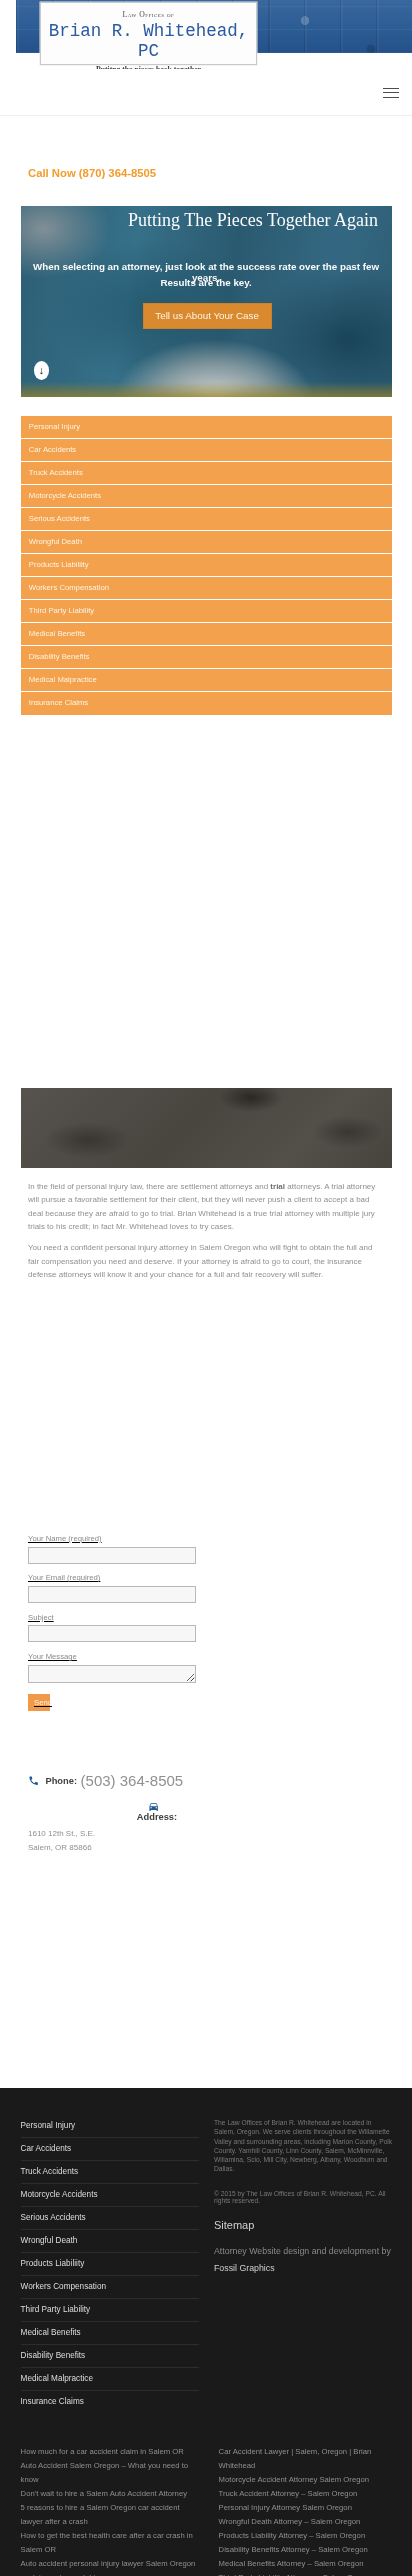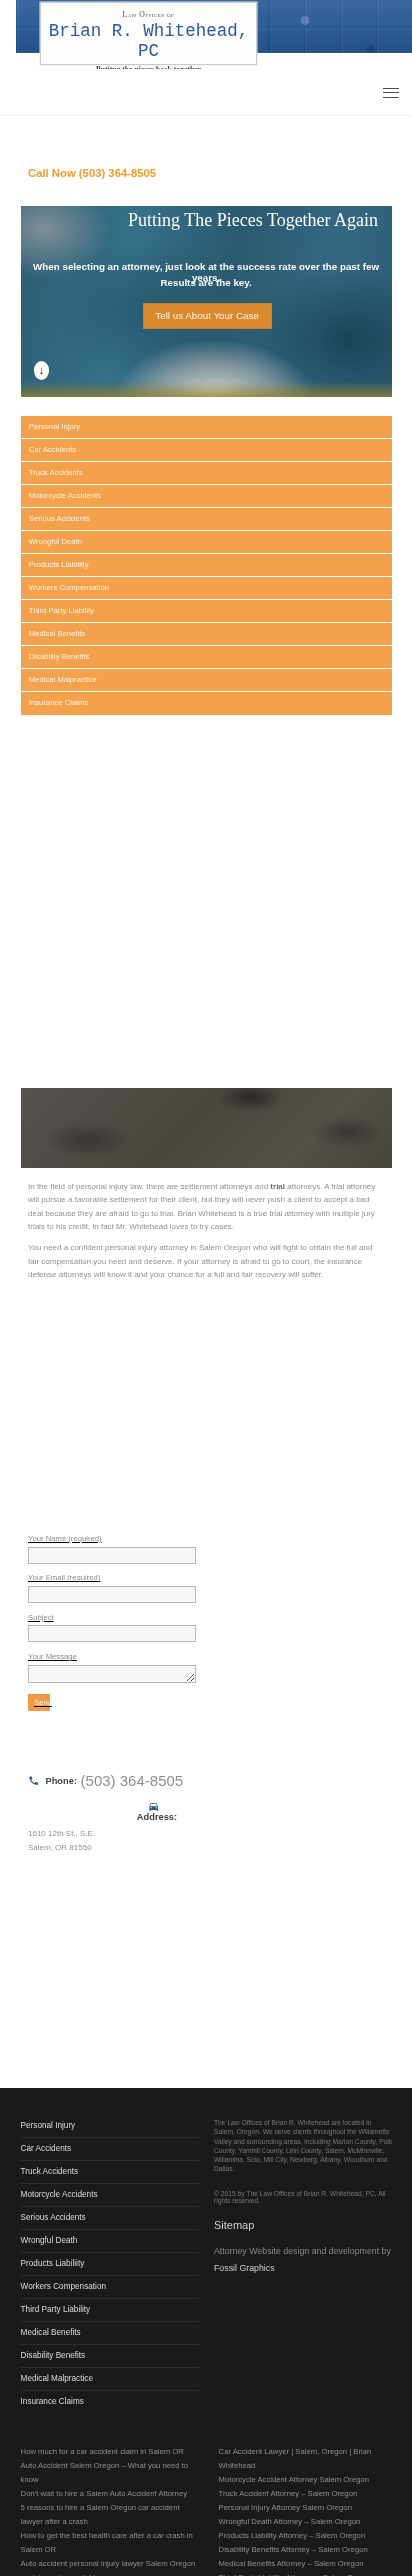--- a/index.html
+++ b/index.html
@@ -129,21 +129,21 @@
   </div>
 
   <div class="navbar">
     <div class="hamburger">
       <span></span>
         <span></span>
         <span></span>
     </div>
   </div>
 
-  <a class="call-now" href="#">Call Now (503) 364-8505</a>
+  <a class="call-now" href="#">Call Now (870) 364-8505</a>
 
   <div class="hero">
     <div class="hero-heading">Putting The Pieces Together Again</div>
     <div class="hero-sub1">When selecting an attorney, just look at the success rate over the past few years.</div>
     <div class="hero-sub2">Results are the key.</div>
     <div class="hero-cta">Tell us About Your Case</div>
     <div class="hero-scroll">↓</div>
   </div>
 
   <nav class="practice-menu">
@@ -191,21 +191,21 @@
       <a class="cinfo-value" href="#" style="text-decoration:none;">(503) 364-8505</a>
     </div>
     <div class="cinfo-row">
       <svg class="cinfo-icon" viewBox="0 0 24 24">
           <path fill="#1d5a96" d="M18.9 6c-.2-.6-.8-1-1.4-1H6.5c-.6 0-1.2.4-1.4 1L3 12v8c0 .6.4 1 1 1h1c.6 0 1-.4 1-1v-1h12v1c0 .6.4 1 1 1h1c.6 0 1-.4 1-1v-8l-2.1-6zM6.5 16c-.8 0-1.5-.7-1.5-1.5S5.7 13 6.5 13s1.5.7 1.5 1.5S7.3 16 6.5 16zm11 0c-.8 0-1.5-.7-1.5-1.5s.7-1.5 1.5-1.5 1.5.7 1.5 1.5-.7 1.5-1.5 1.5zM5 11l1.5-4.5h11L19 11H5z"></path>
         </svg>
       <span class="cinfo-label">Address:</span>
     </div>
     <div class="cinfo-address">
       <div>1610 12th St., S.E.</div>
-      <div>Salem, OR 81550</div>
+      <div>Salem, OR 85866</div>
     </div>
   </div>
 
   <footer class="site-footer">
     <nav class="f-practice">
 
     <a class="fp-item" href="#">Personal Injury</a>
         <a class="fp-item" href="#">Car Accidents</a>
         <a class="fp-item" href="#">Truck Accidents</a>
         <a class="fp-item" href="#">Motorcycle Accidents</a>

